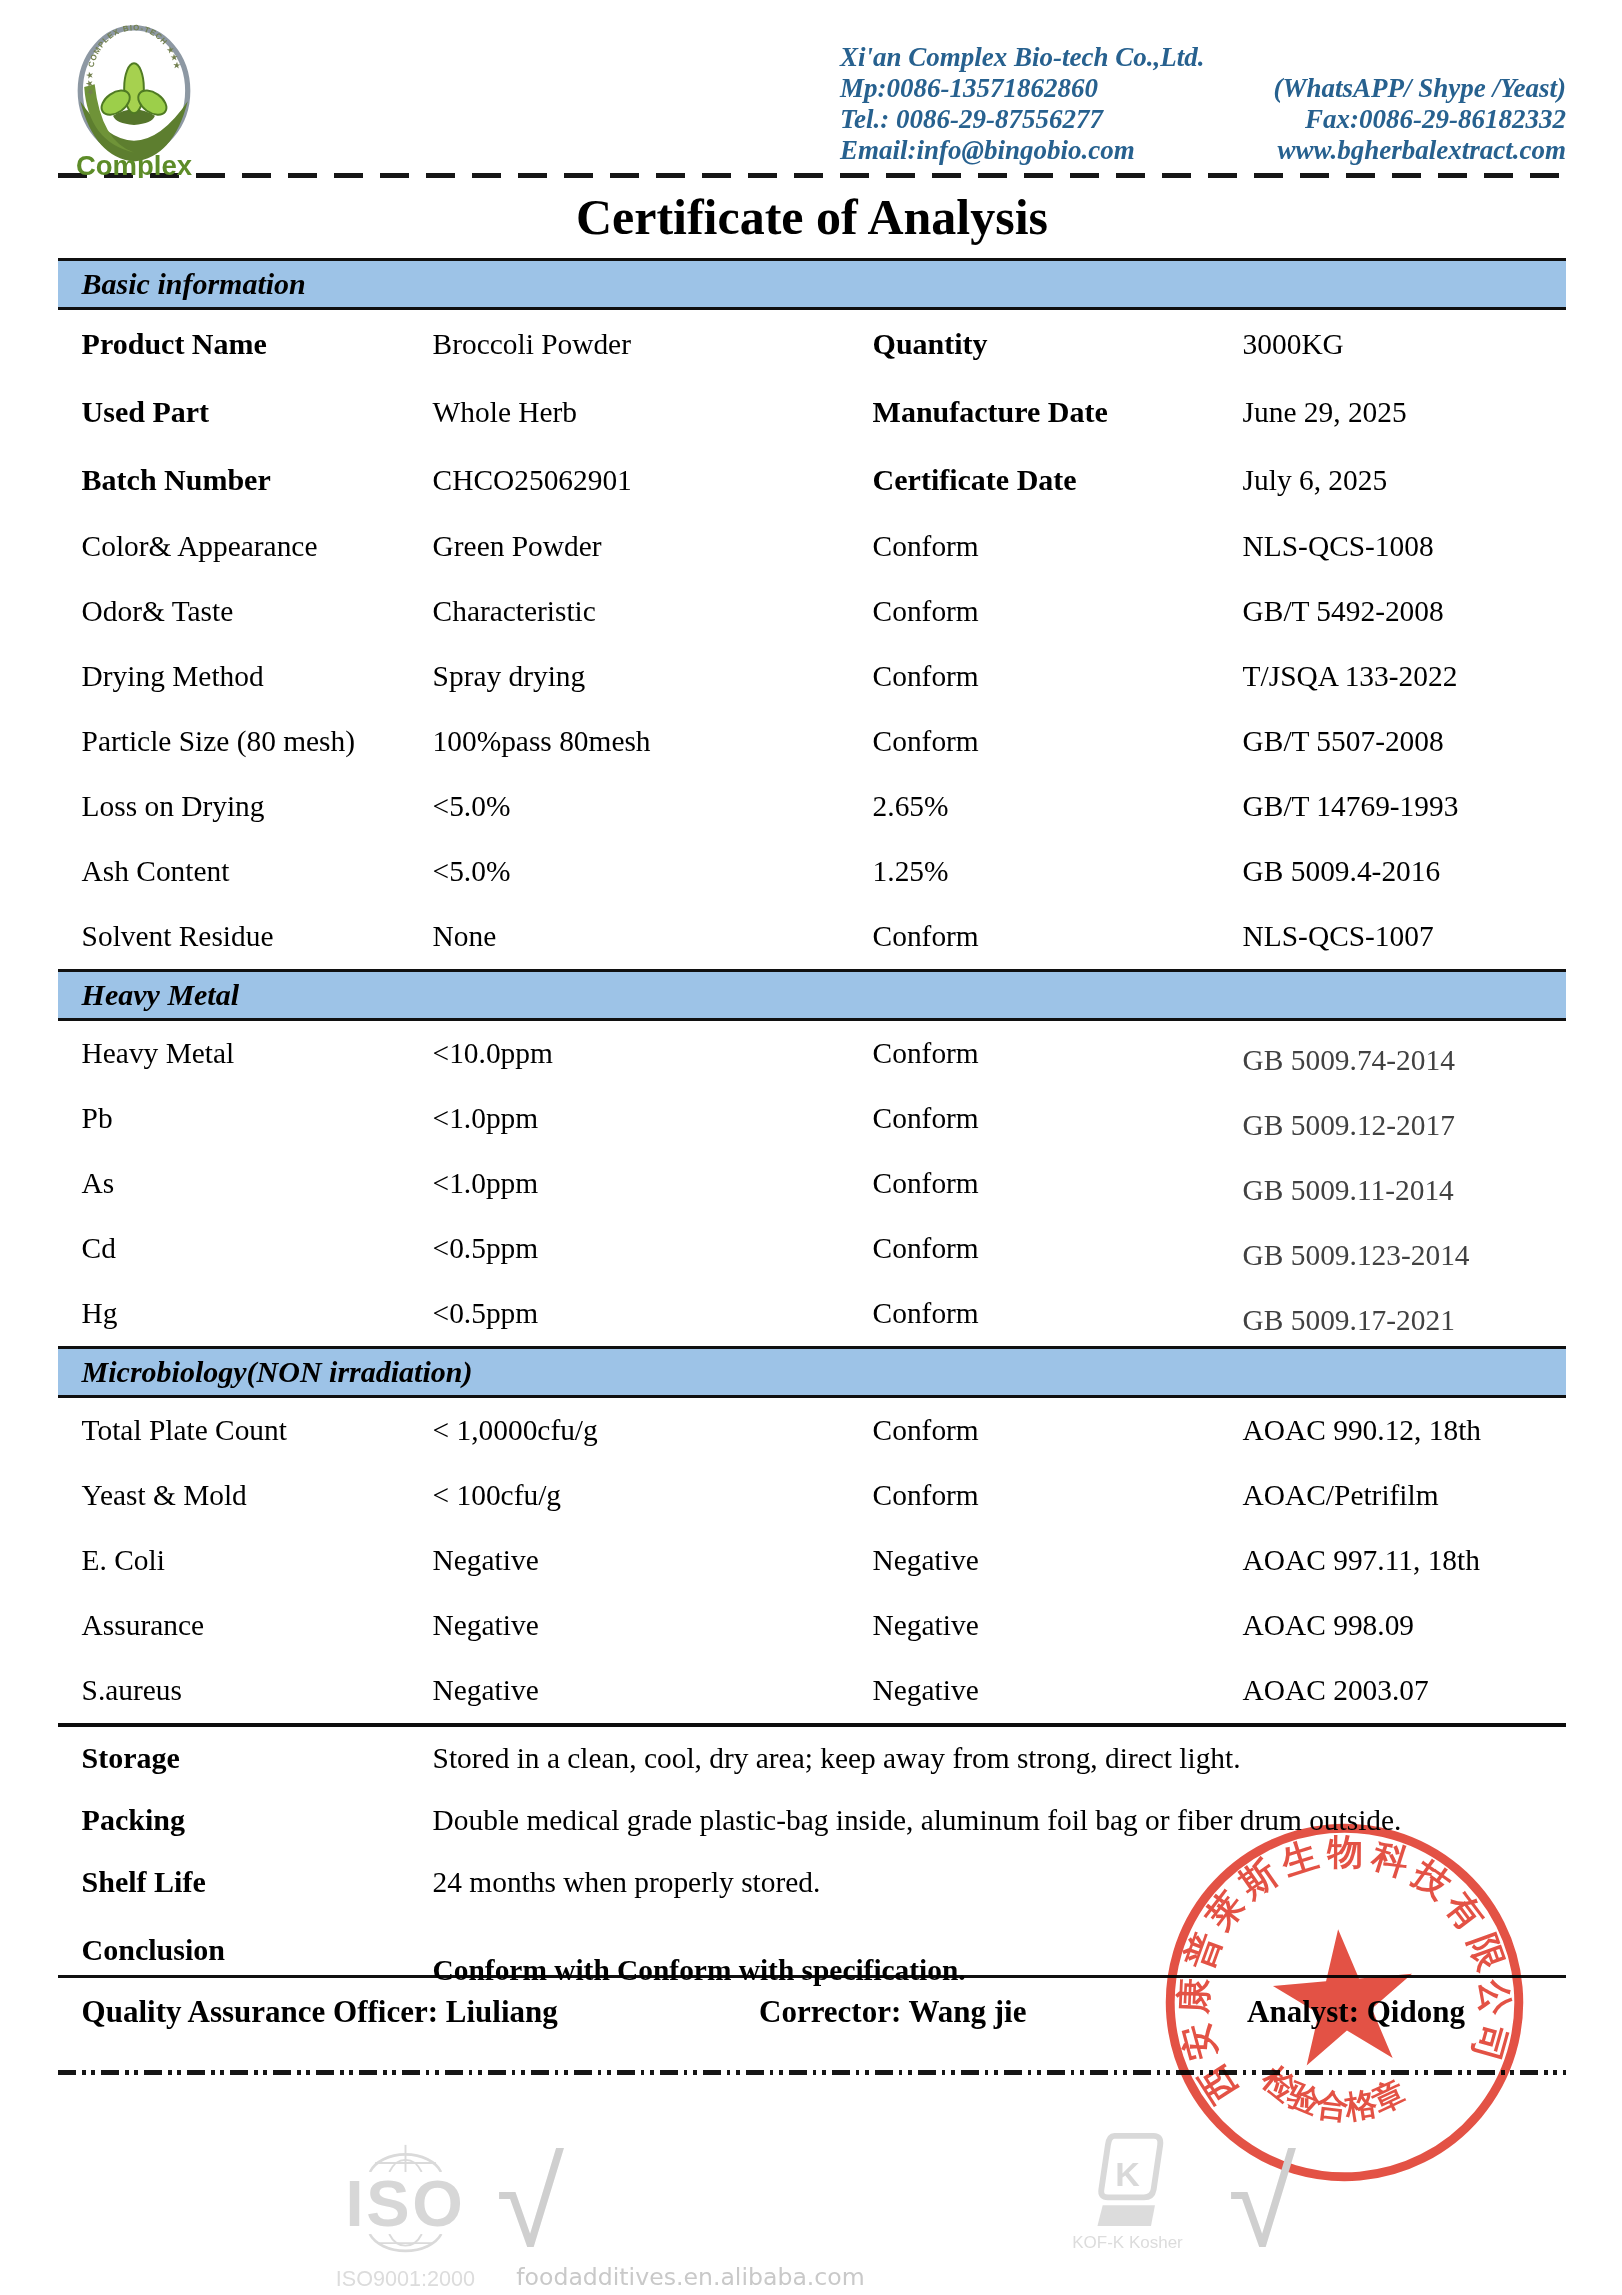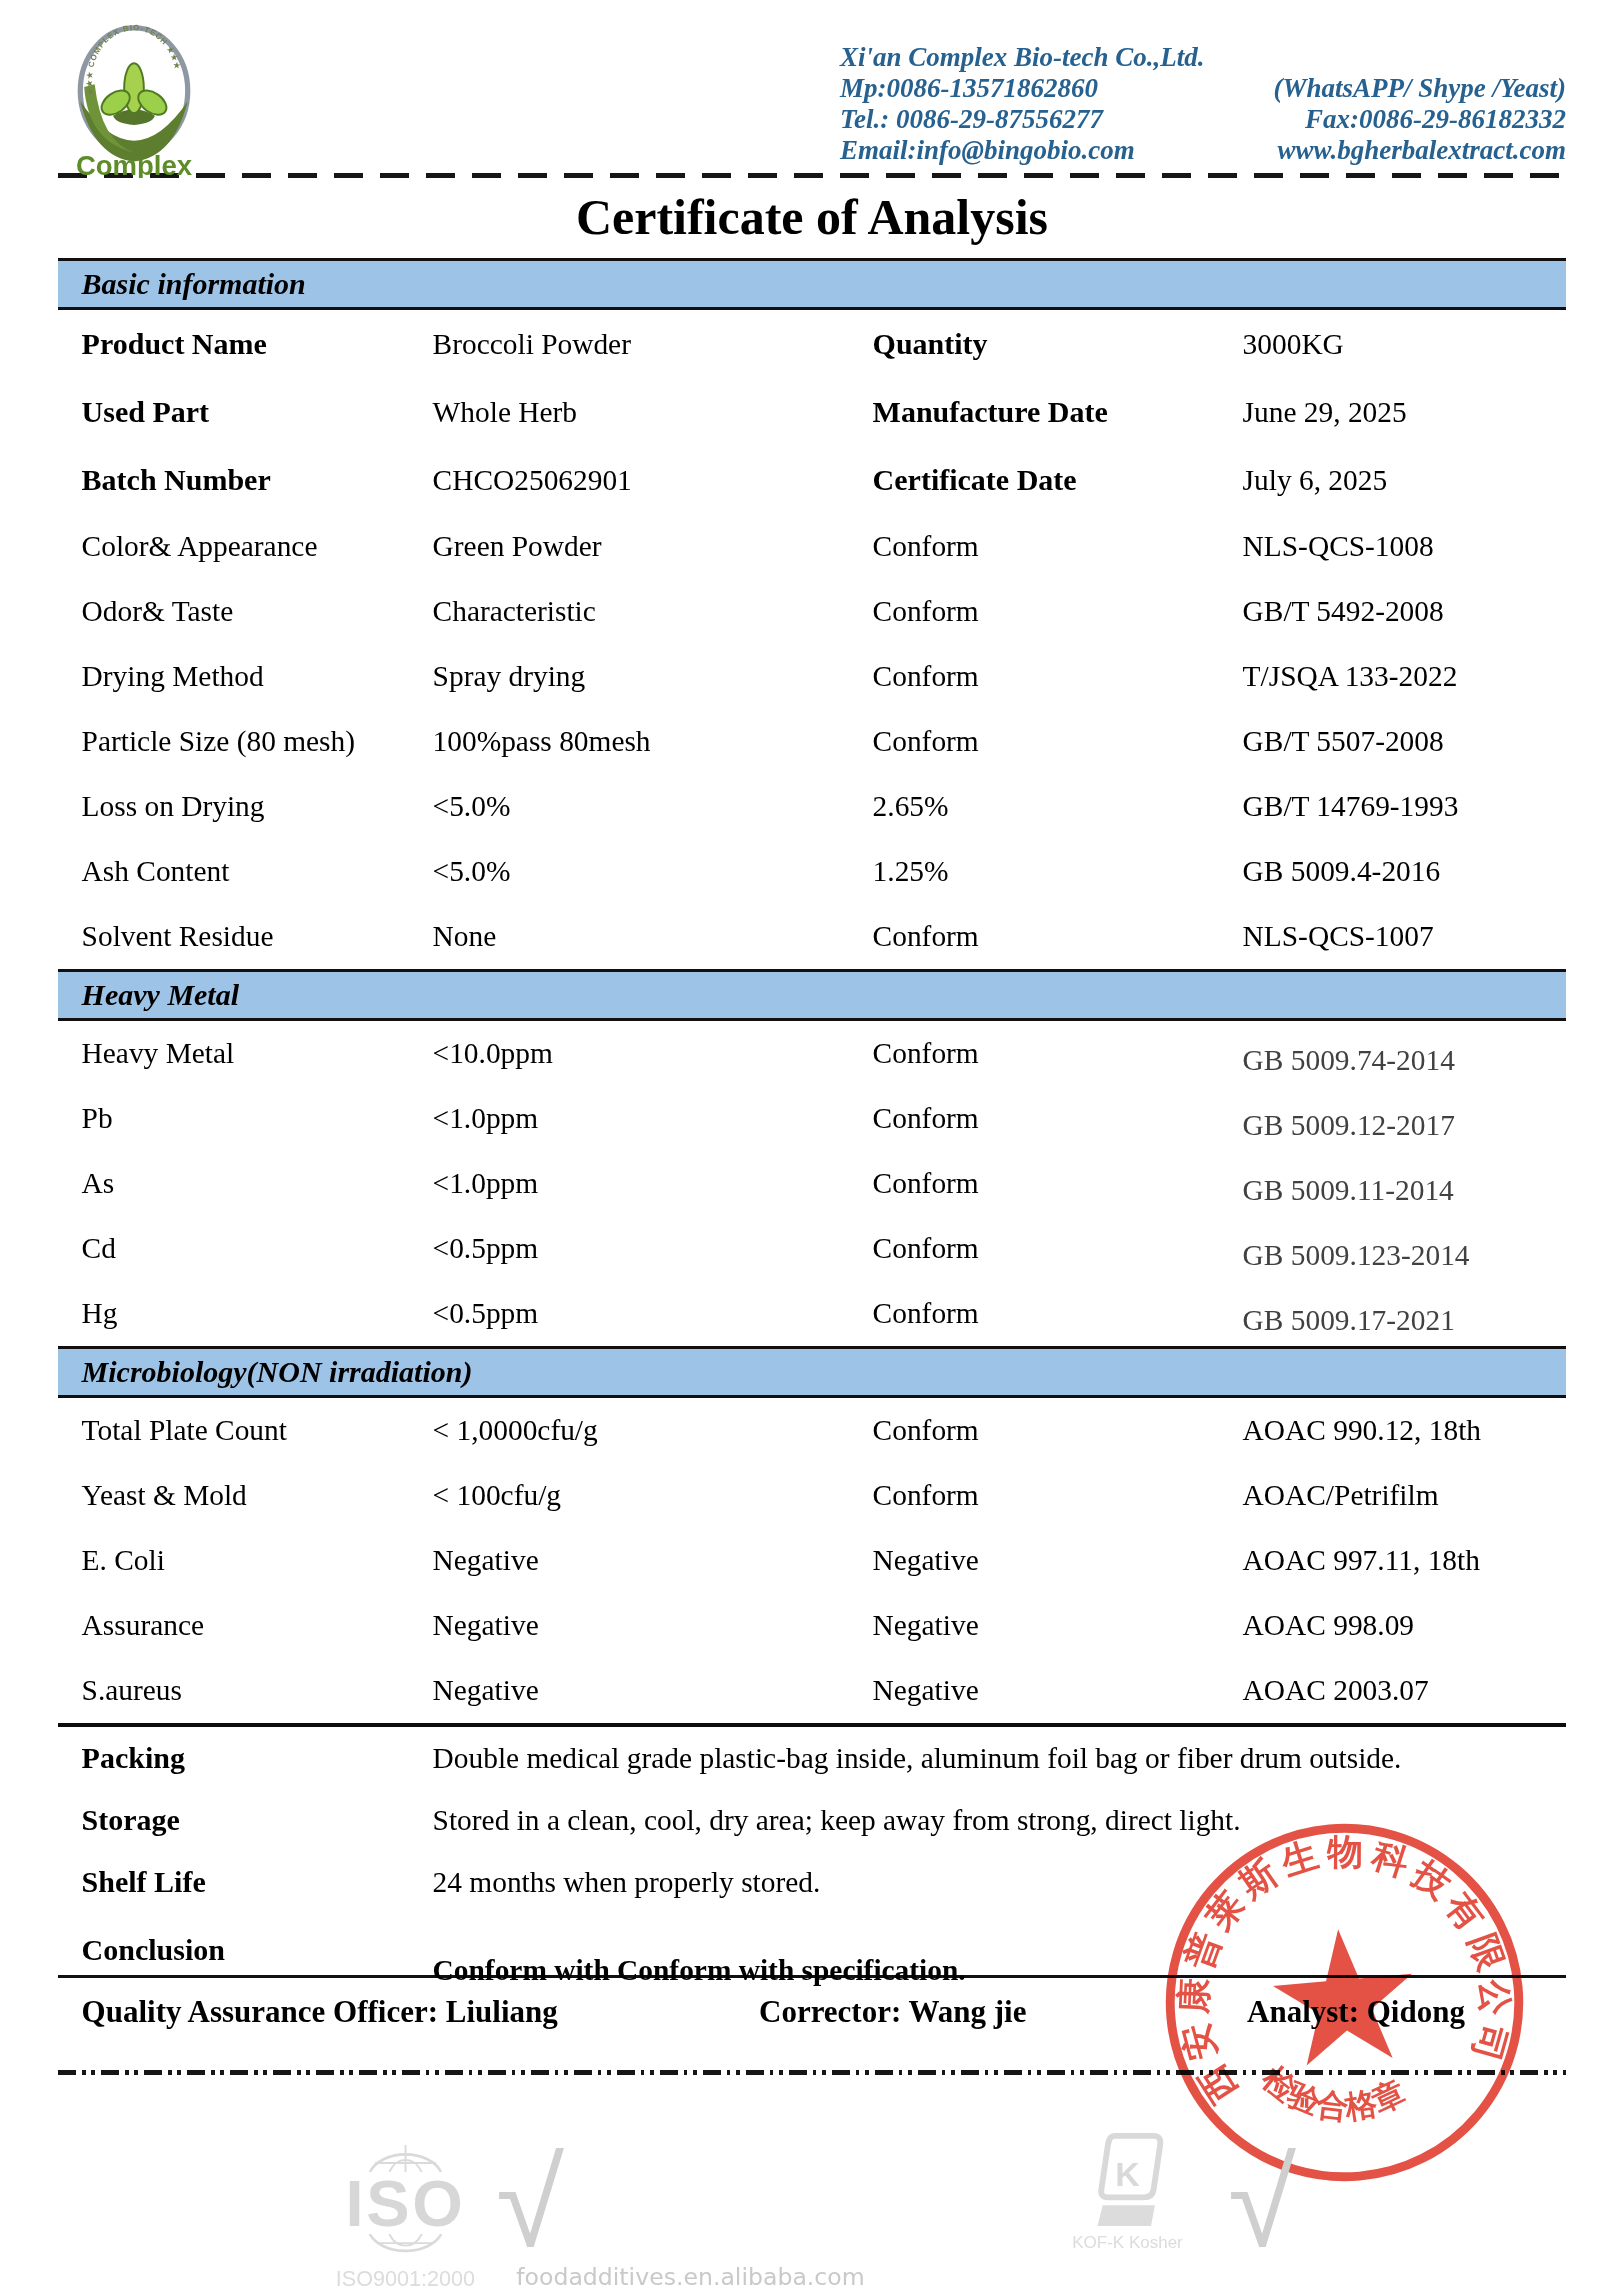--- a/index.html
+++ b/index.html
@@ -240,26 +240,26 @@
   <div class="row grid4">
     <span>S.aureus</span>
     <span>Negative</span>
     <span>Negative</span>
     <span>AOAC 2003.07</span>
   </div>
 
   <div class="rule-thick"></div>
   <div class="summary">
     <div class="row grid2">
+      <span class="lbl">Storage</span>
+      <span>Stored in a clean, cool, dry area; keep away from strong, direct light.</span>
+    </div>
+    <div class="row grid2">
       <span class="lbl">Packing</span>
       <span>Double medical grade plastic-bag inside, aluminum foil bag or fiber drum outside.</span>
-    </div>
-    <div class="row grid2">
-      <span class="lbl">Storage</span>
-      <span>Stored in a clean, cool, dry area; keep away from strong, direct light.</span>
     </div>
     <div class="row grid2">
       <span class="lbl">Shelf Life</span>
       <span>24 months when properly stored.</span>
     </div>
     <div class="row grid2">
       <span class="lbl">Conclusion</span>
       <span class="bold-val">Conform with Conform with specification.</span>
     </div>
   </div>

